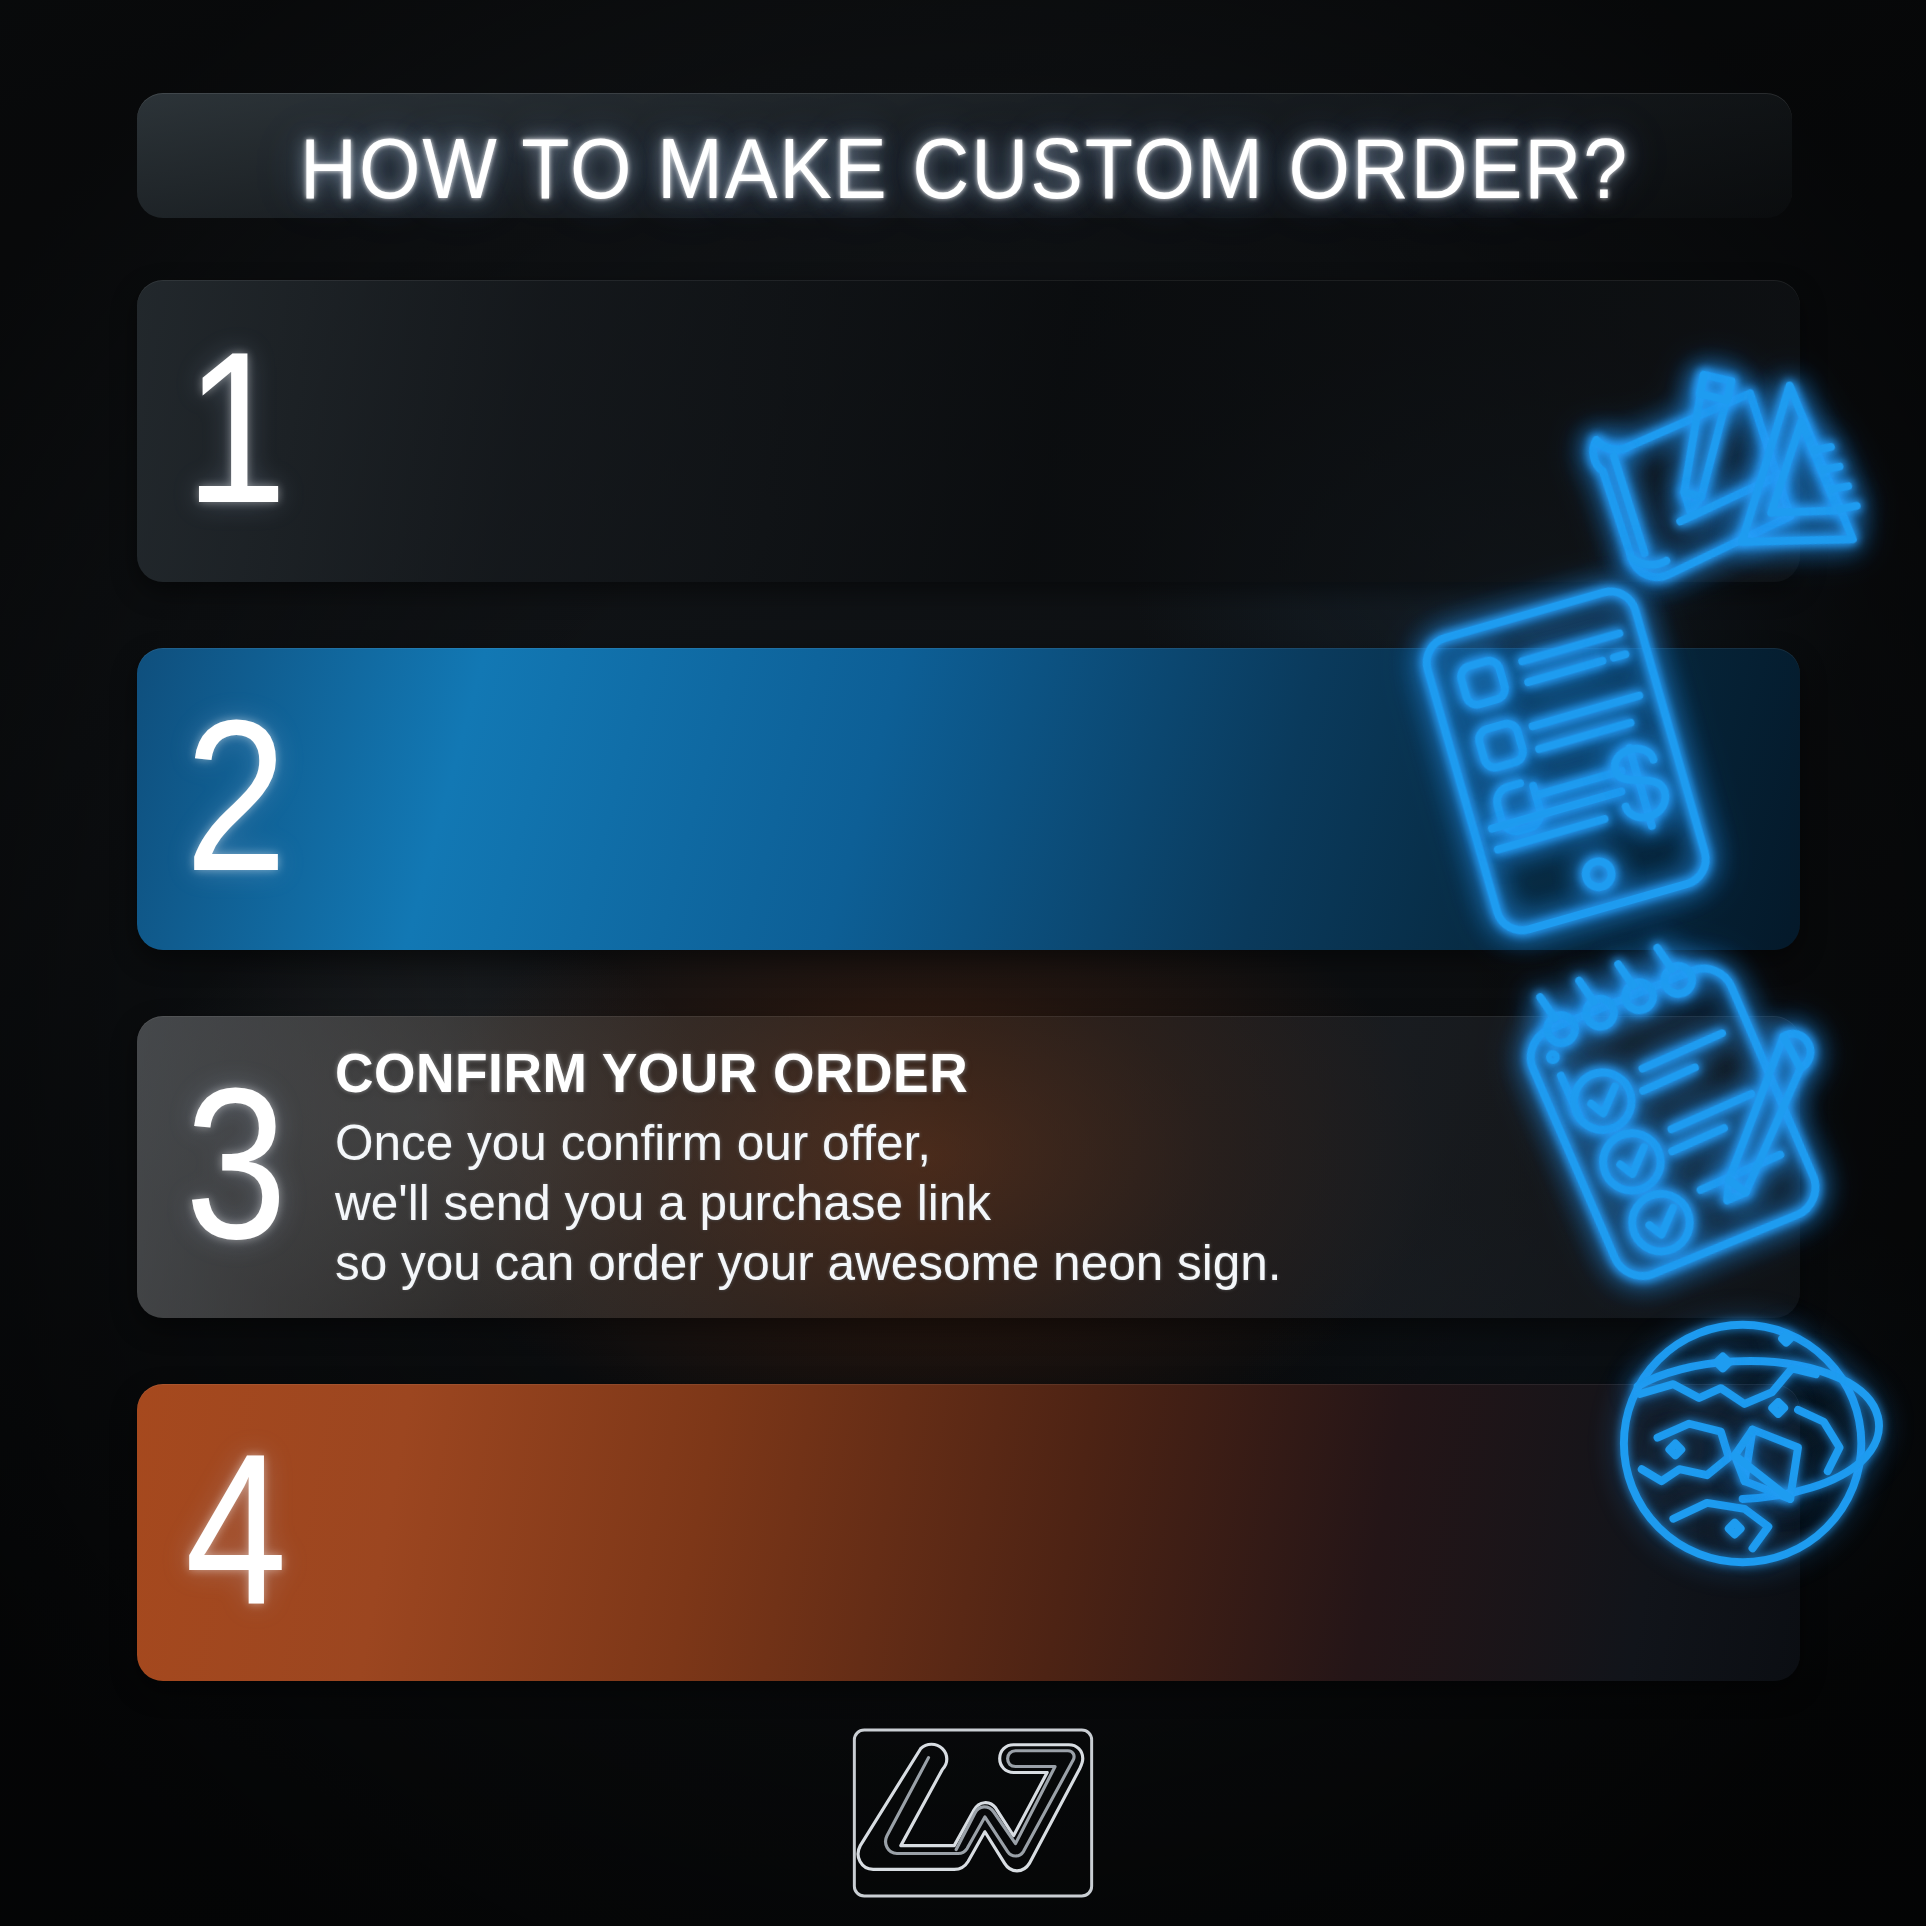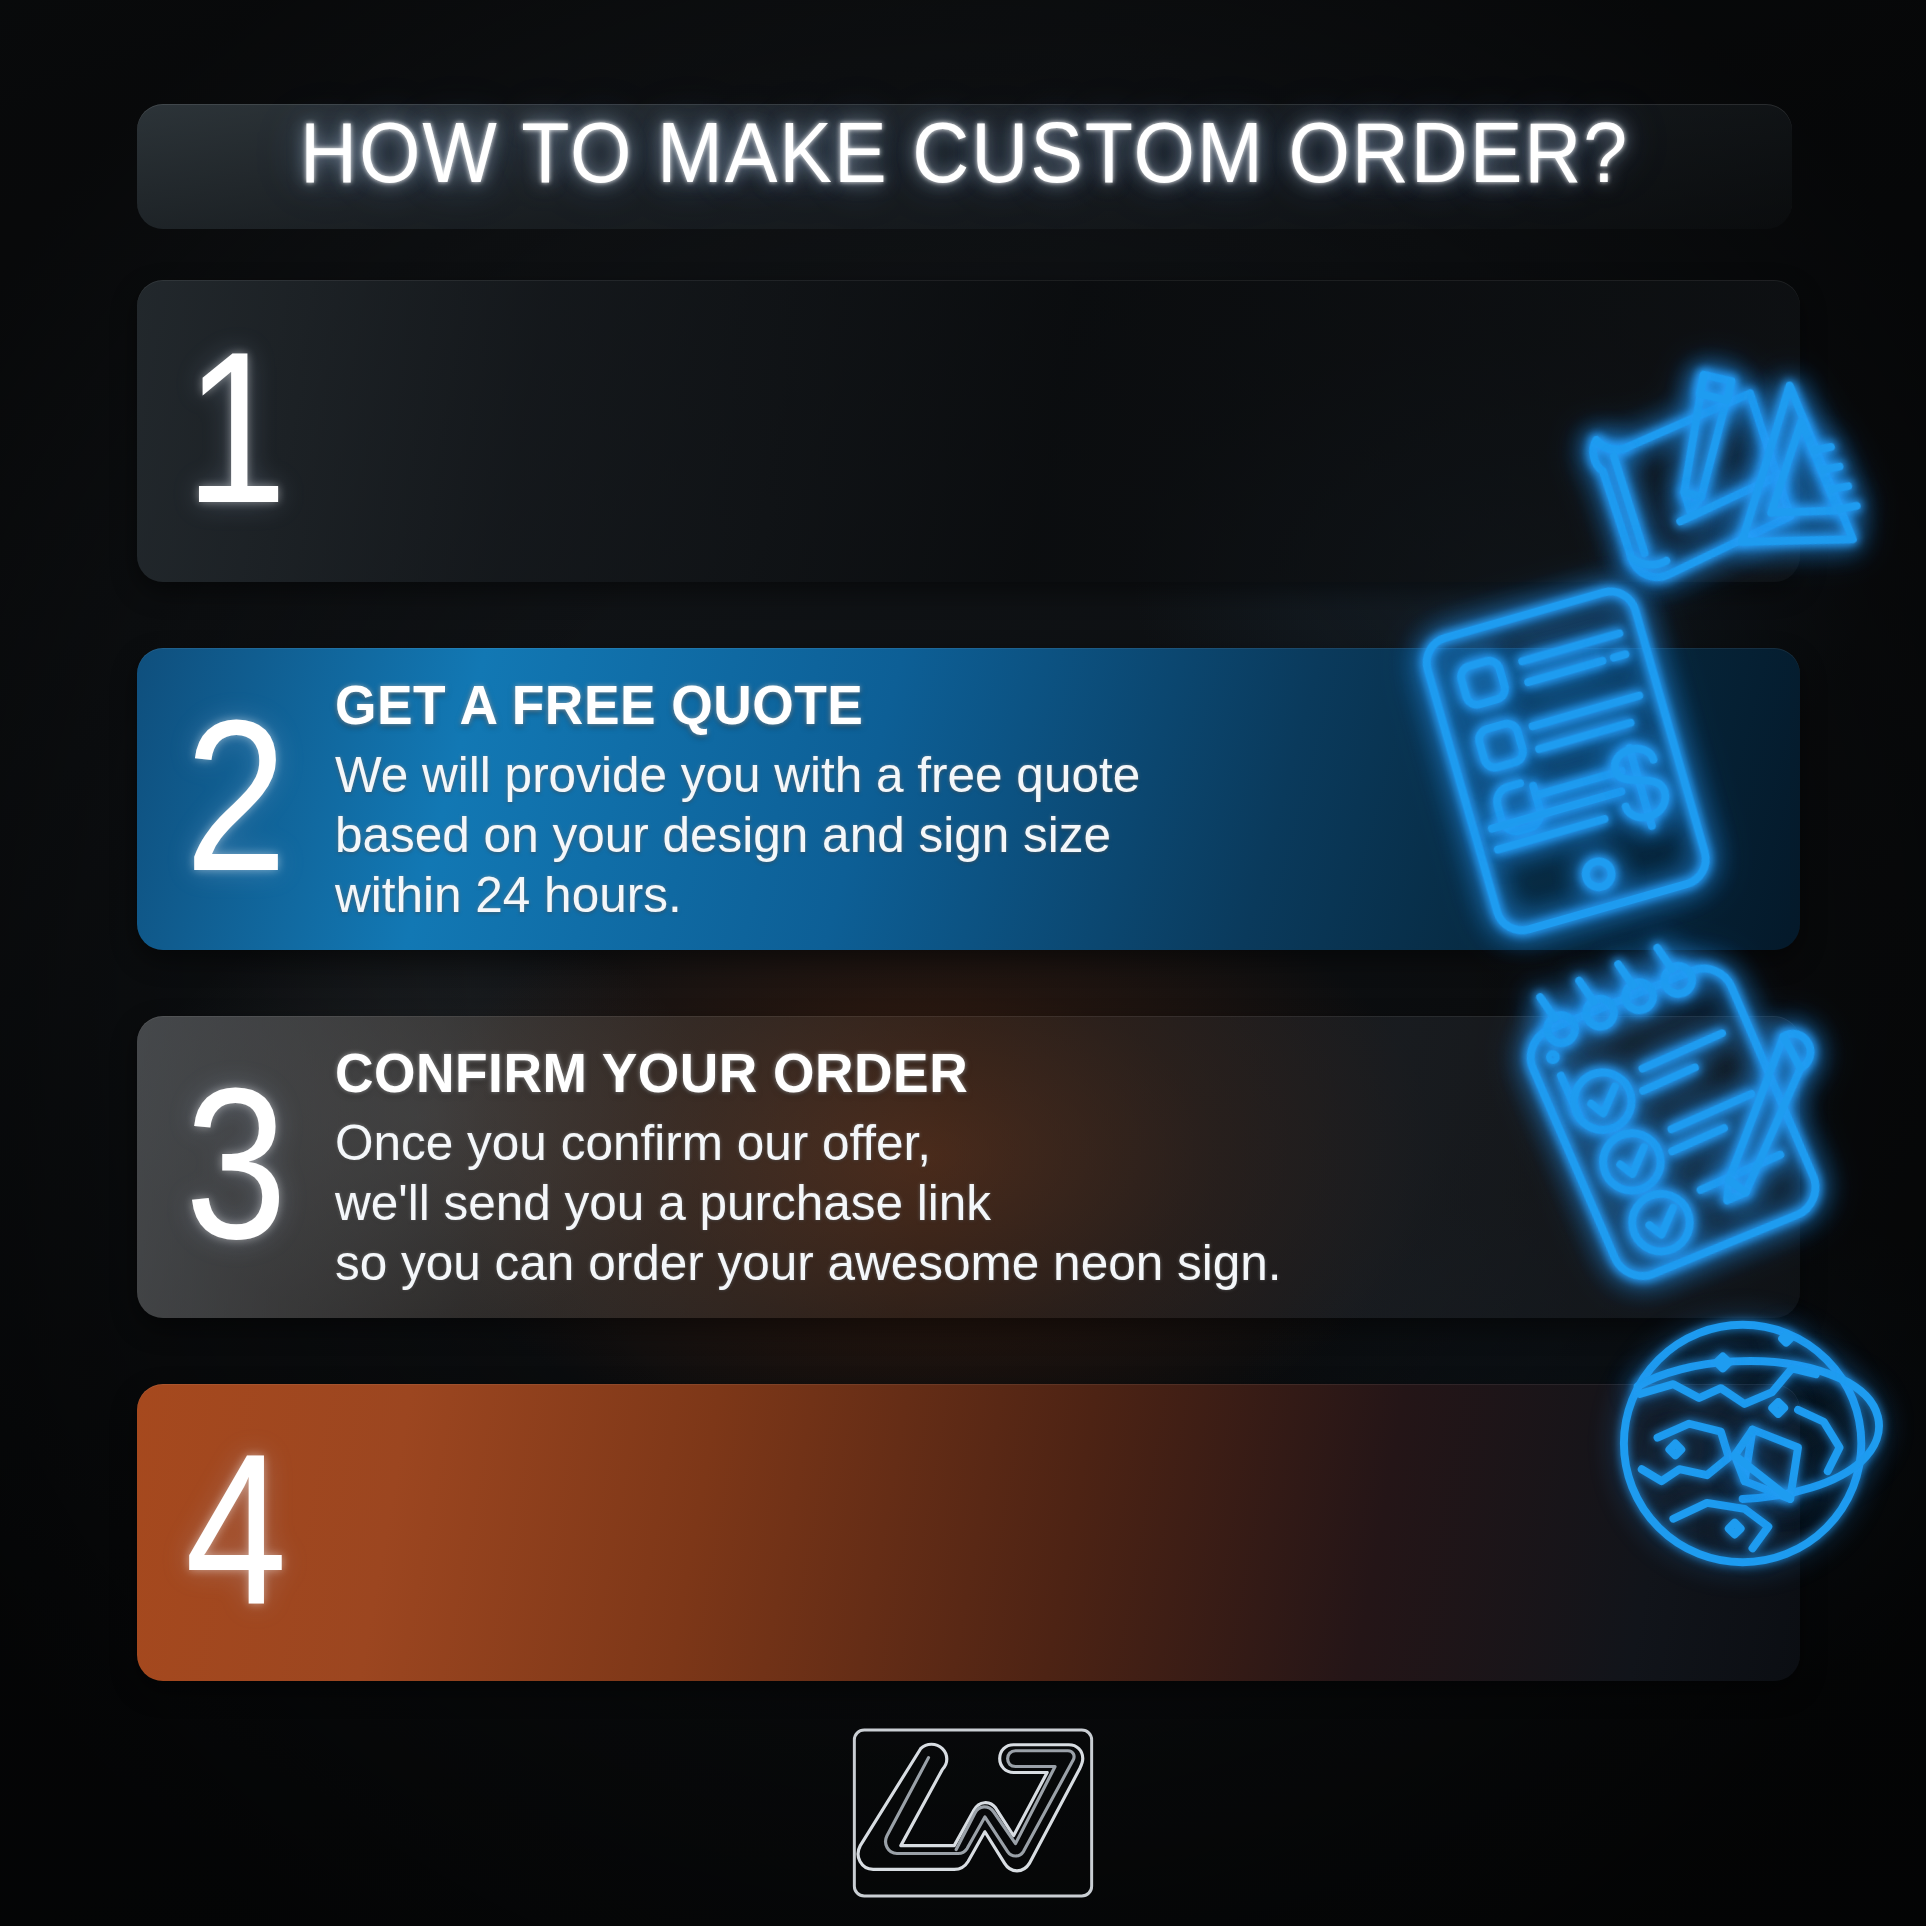--- a/index.html
+++ b/index.html
@@ -24,25 +24,25 @@
   }
   #bg-vignette {
     position:absolute; inset:0;
     background:radial-gradient(ellipse 1188px 1188px at 50% 50%, rgba(0,0,0,0) 40%, rgba(0,0,0,0.62) 100%);
   }
 
   #page { position:absolute; inset:0; }
 
   
   #title-bar {
-    position:absolute; left:137px; top:104px; width:1655px; height:125px;
+    position:absolute; left:137px; top:93px; width:1655px; height:125px;
     border-radius:26px;
     background:linear-gradient(170deg, rgba(58,68,74,0.72) 0%, rgba(34,41,46,0.55) 45%, rgba(14,17,19,0.45) 100%);
     box-shadow:inset 0 1px 0 rgba(255,255,255,0.10);
-    display:flex; align-items:flex-start; justify-content:center;
+    display:flex; align-items:flex-end; justify-content:center;
   }
   #title-text {
     font-family:"Liberation Sans Narrow","Liberation Sans", sans-serif;
     font-size:85px; font-weight:300; letter-spacing:2px;
     color:#ffffff; white-space:nowrap;
     transform:scaleX(0.93);
     text-shadow:
       0 0 6px rgba(255,255,255,0.95),
       0 0 18px rgba(210,230,255,0.55),
       0 0 42px rgba(150,195,255,0.30),
@@ -131,28 +131,20 @@
 
   <div class="card" id="card-1">
     <div class="card-inner">
       <div class="num">1</div>
     </div>
   </div>
 
   <div class="card" id="card-2">
     <div class="card-inner">
       <div class="num">2</div>
-      <div class="body">
-        <div class="head">GET A FREE QUOTE</div>
-        <div class="lines">
-          <div>We will provide you with a free quote</div>
-          <div>based on your design and sign size</div>
-          <div>within 24 hours.</div>
-        </div>
-      </div>
     </div>
   </div>
 
   <div class="card" id="card-3">
     <div class="card-inner">
       <div class="num">3</div>
       <div class="body">
         <div class="head">CONFIRM YOUR ORDER</div>
         <div class="lines">
           <div>Once you confirm our offer,</div>

